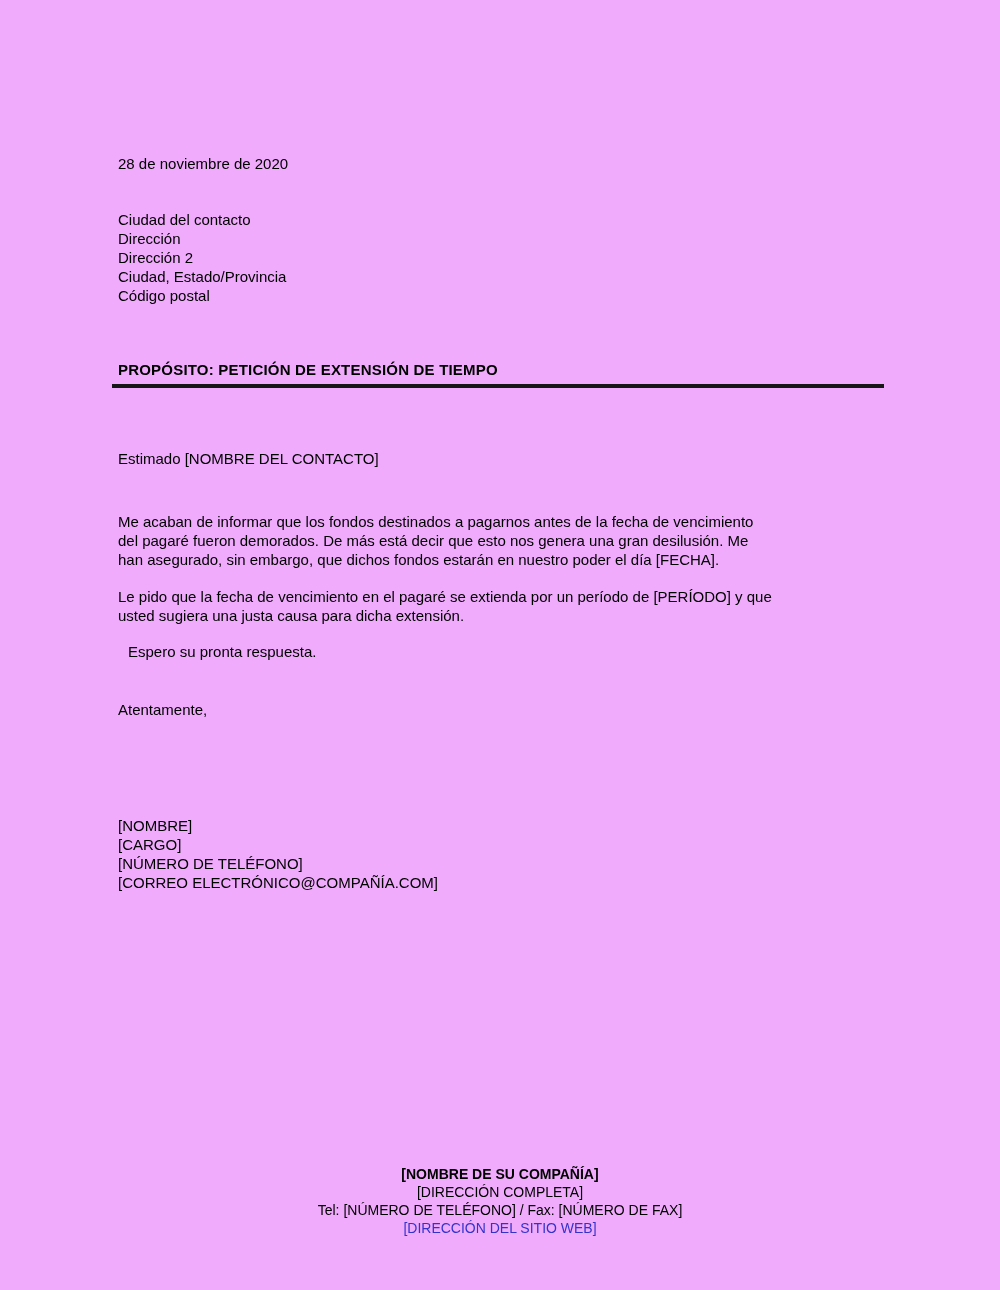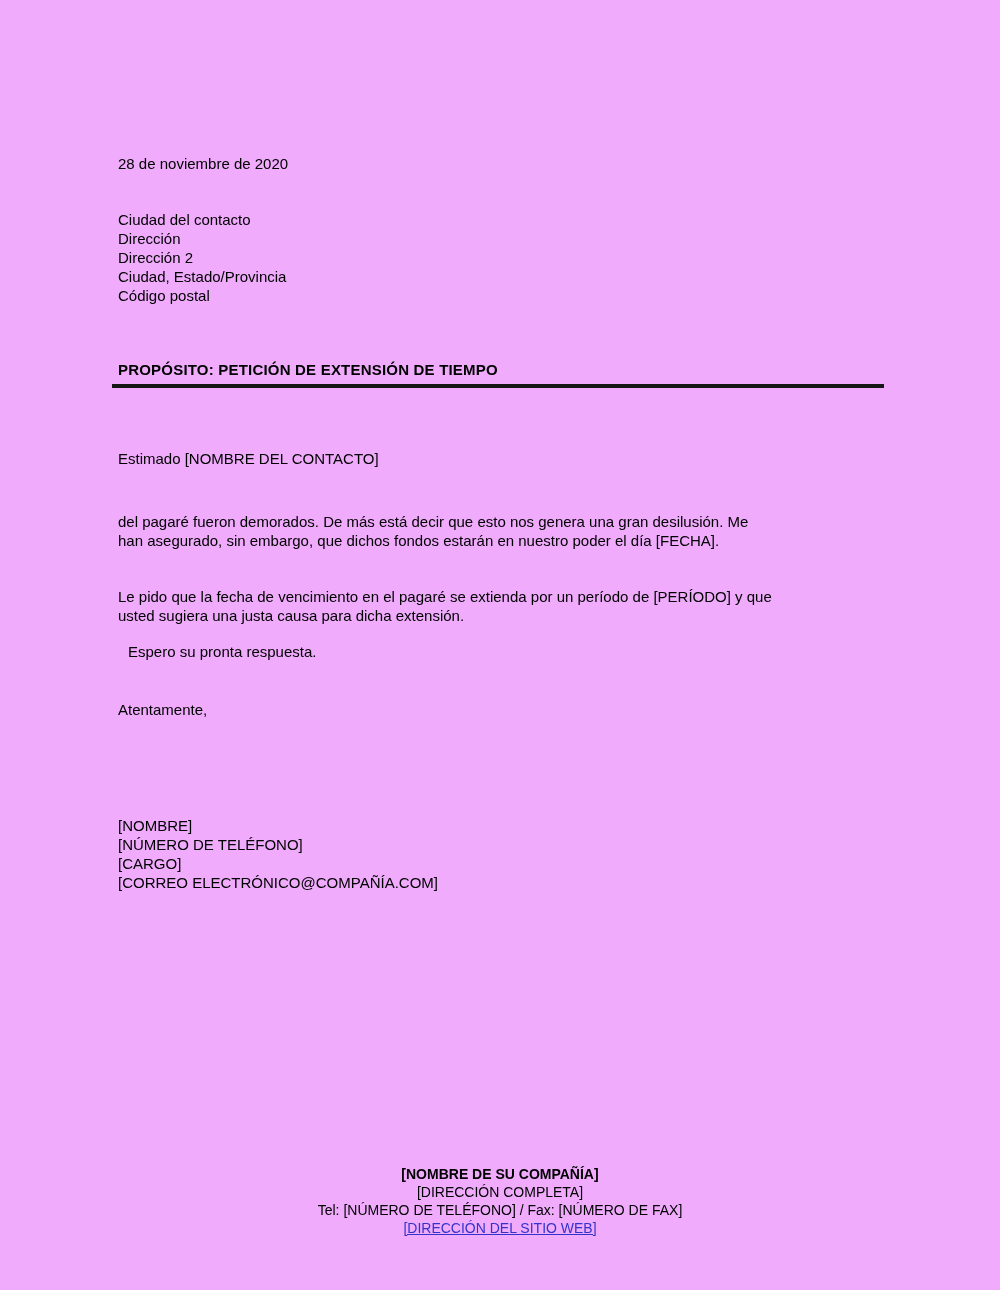--- a/index.html
+++ b/index.html
@@ -48,21 +48,20 @@
     left: 0;
     top: 1165px;
     width: 1000px;
     text-align: center;
     font-size: 14px;
     line-height: 18px;
   }
   .footer-company { font-weight: bold; }
   .footer-link {
     color: #3333cc;
-    text-decoration: underline;
     cursor: pointer;
   }
 </style>
 </head>
 <body>
 
 <div class="page">
 
   <div class="abs date-block line">28 de noviembre de 2020</div>
 
@@ -75,39 +74,40 @@
   </div>
 
   <div class="abs subject-heading">PROPÓSITO: PETICIÓN DE EXTENSIÓN DE TIEMPO</div>
 
   <div class="subject-rule"></div>
 
   <div class="abs salutation line">Estimado [NOMBRE DEL CONTACTO]</div>
 
 
   <div class="abs para-2">
+    <div class="line">Me acaban de informar que los fondos destinados a pagarnos antes de la fecha de vencimiento</div>
     <div class="line">del pagaré fueron demorados. De más está decir que esto nos genera una gran desilusión. Me</div>
     <div class="line">han asegurado, sin embargo, que dichos fondos estarán en nuestro poder el día [FECHA].</div>
   </div>
 
   <div class="abs para-3">
     <div class="line">Le pido que la fecha de vencimiento en el pagaré se extienda por un período de [PERÍODO] y que</div>
     <div class="line">usted sugiera una justa causa para dicha extensión.</div>
   </div>
 
   <div class="abs para-4">
     <div class="line">Espero su pronta respuesta.</div>
   </div>
 
   <div class="abs closing line">Atentamente,</div>
 
   <div class="abs signature-block">
     <div class="line">[NOMBRE]</div>
+    <div class="line">[CARGO]</div>
     <div class="line">[NÚMERO DE TELÉFONO]</div>
-    <div class="line">[CARGO]</div>
     <div class="line">[CORREO ELECTRÓNICO@COMPAÑÍA.COM]</div>
   </div>
 
   <div class="footer-block">
     <div class="footer-company">[NOMBRE DE SU COMPAÑÍA]</div>
     <div>[DIRECCIÓN COMPLETA]</div>
     <div>Tel: [NÚMERO DE TELÉFONO] / Fax: [NÚMERO DE FAX]</div>
     <div>
       <a class="footer-link">[DIRECCIÓN DEL SITIO WEB]</a>
     </div>

